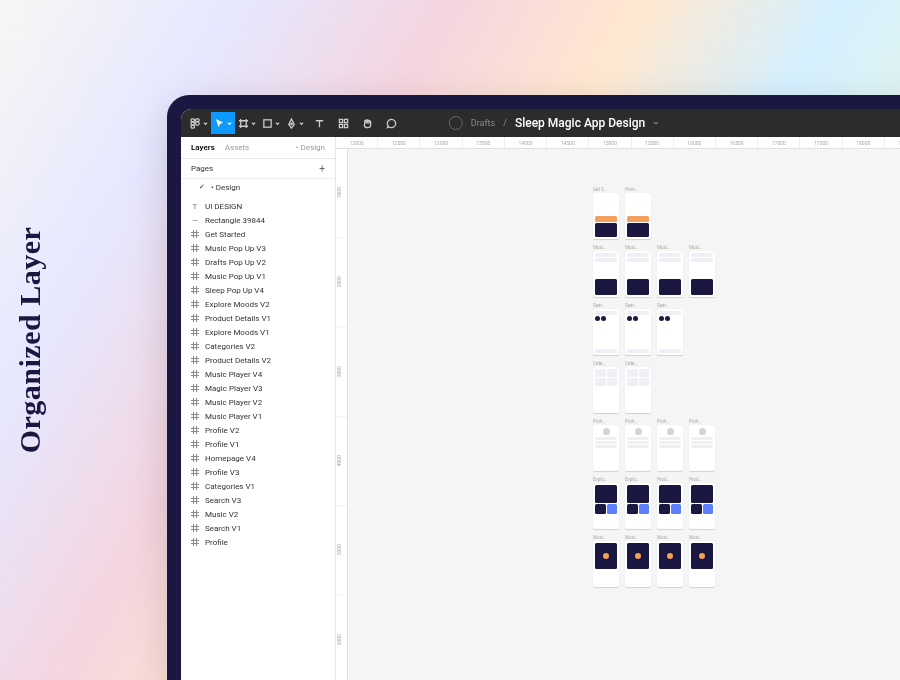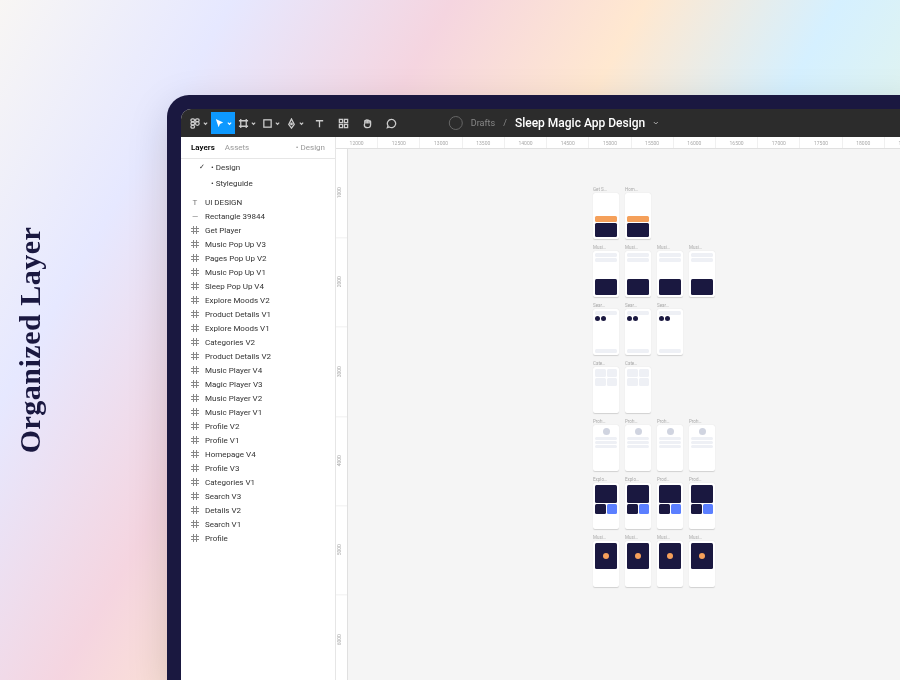--- a/index.html
+++ b/index.html
@@ -240,56 +240,56 @@
     </div>
 
     <div class="body">
 
       <div class="panel">
         <div class="panel-tabs">
           <span class="tab active">Layers</span>
           <span class="tab">Assets</span>
           <span class="right">• Design</span>
         </div>
+        <div class="pages-head">
+          <span>Pages</span>
+          <span class="plus">+</span>
+        </div>
         <div id="pages-container">
             <div class="page-item">
               <span class="check">✓</span>
               <span>• Design</span>
             </div>
-            <div class="page-item">
-              <span class="check"></span>
-              <span>• Styleguide</span>
-            </div>
           </div>
         <div class="layers-list" id="layers-container">
             <div class="layer">
               <span class="icon">T</span>
               <span>UI DESIGN</span>
             </div>
             <div class="layer">
               <span class="icon">—</span>
               <span>Rectangle 39844</span>
             </div>
             <div class="layer">
               <span class="icon">
                 <span class="frame-ic"></span>
               </span>
-              <span>Get Player</span>
+              <span>Get Started</span>
             </div>
             <div class="layer">
               <span class="icon">
                 <span class="frame-ic"></span>
               </span>
               <span>Music Pop Up V3</span>
             </div>
             <div class="layer">
               <span class="icon">
                 <span class="frame-ic"></span>
               </span>
-              <span>Pages Pop Up V2</span>
+              <span>Drafts Pop Up V2</span>
             </div>
             <div class="layer">
               <span class="icon">
                 <span class="frame-ic"></span>
               </span>
               <span>Music Pop Up V1</span>
             </div>
             <div class="layer">
               <span class="icon">
                 <span class="frame-ic"></span>
@@ -383,21 +383,21 @@
             <div class="layer">
               <span class="icon">
                 <span class="frame-ic"></span>
               </span>
               <span>Search V3</span>
             </div>
             <div class="layer">
               <span class="icon">
                 <span class="frame-ic"></span>
               </span>
-              <span>Details V2</span>
+              <span>Music V2</span>
             </div>
             <div class="layer">
               <span class="icon">
                 <span class="frame-ic"></span>
               </span>
               <span>Search V1</span>
             </div>
             <div class="layer">
               <span class="icon">
                 <span class="frame-ic"></span>

